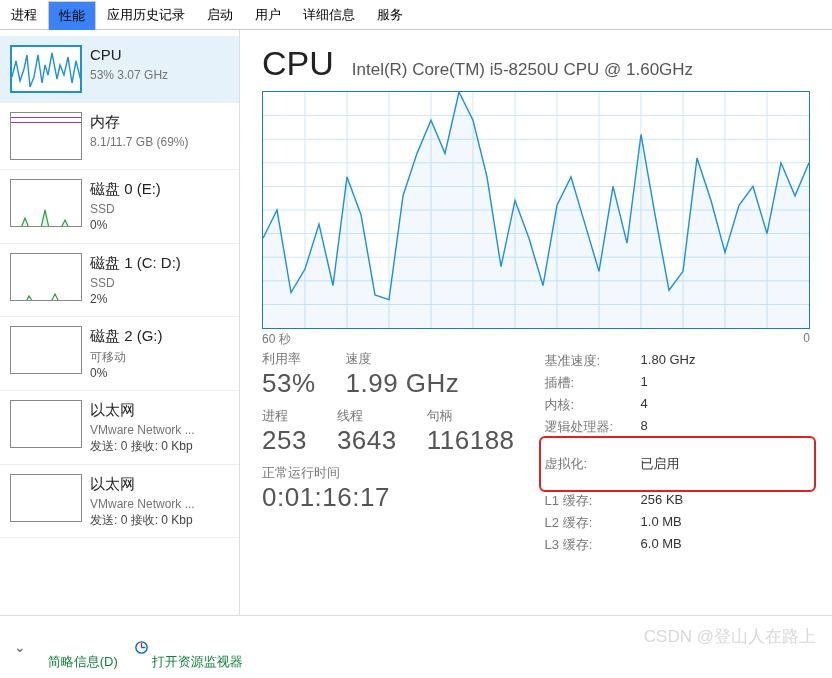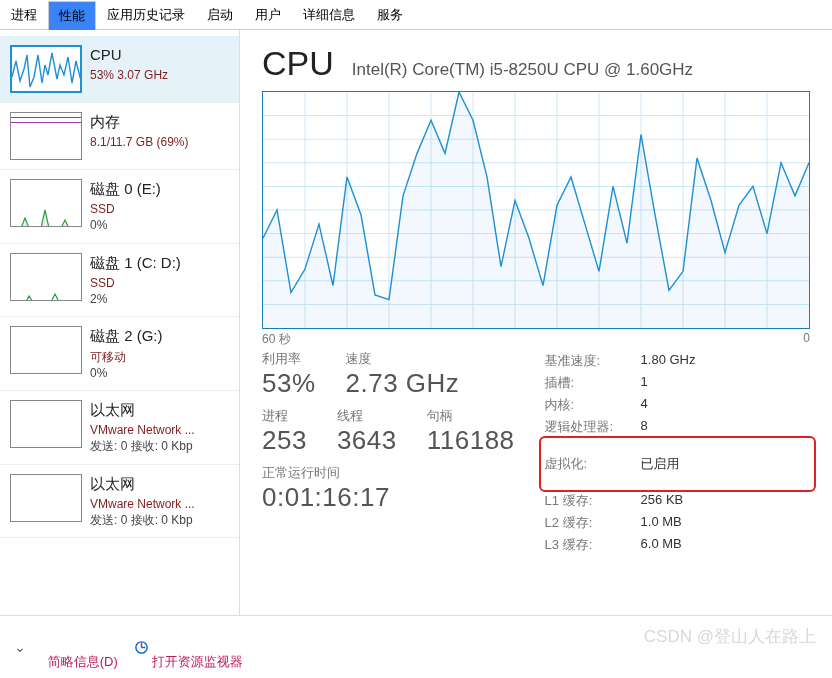--- a/index.html
+++ b/index.html
@@ -8,21 +8,21 @@
     .tab { padding: 5px 10px; cursor: pointer; border: 1px solid transparent; border-bottom: none; }
     .tab.active { border-color: #ccc; background: #3b82f6; position: relative; top: 1px; }
     .main { display: flex; flex: 1 1 auto; overflow: hidden; }
     .sidebar { width: 240px; border-right: 1px solid #ddd; overflow-y: auto; padding-top: 6px; }
     .side-item { display: flex; gap: 8px; padding: 9px 10px; border-bottom: 1px solid #eee; cursor: pointer; }
     .side-item.active { background: #e6f2fa; }
     .thumb { width: 72px; height: 48px; border: 1px solid #888; position: relative; background: #fff; overflow: hidden; flex-shrink: 0; }
     .side-item.active .thumb { border: 2px solid #1e90d6; }
     .side-text { font-size: 12px; line-height: 1.35; color: #444; min-width: 0; }
     .side-title { font-size: 15px; color: #222; margin-bottom: 2px; white-space: nowrap; overflow: hidden; text-overflow: ellipsis; }
-    .side-sub { font-size: 12px; color: #7f1d1d; white-space: nowrap; overflow: hidden; text-overflow: ellipsis; }
+    .side-sub { font-size: 12px; color: #737373; white-space: nowrap; overflow: hidden; text-overflow: ellipsis; }
     .side-sub2 { font-size: 12px; color: #444; white-space: nowrap; overflow: hidden; text-overflow: ellipsis; }
     .content { flex: 1; padding: 14px 22px 10px 22px; display: flex; flex-direction: column; }
     .hdr { display: flex; align-items: baseline; gap: 18px; margin-bottom: 8px; }
     .hdr-title { font-size: 34px; font-weight: 300; color: #222; }
     .hdr-sub { font-size: 17px; color: #555; }
     .chart-labels { display: flex; justify-content: space-between; font-size: 12px; color: #777; margin-bottom: 2px; }
     .chart { height: 238px; border: 1px solid #1a7bb9; background: #fff; position: relative; }
     .axis-labels { display: flex; justify-content: space-between; font-size: 12px; color: #777; margin-top: 2px; margin-bottom: 2px; }
     .stats { display: flex; gap: 30px; }
     .stats-left { flex: 1; }
@@ -30,21 +30,21 @@
     .bigrow { display: flex; gap: 30px; margin-bottom: 8px; }
     .biglabel { font-size: 13px; color: #777; }
     .bigval { font-size: 26px; color: #555; letter-spacing: 0.5px; }
     .uptimerow { margin-top: 6px; }
     .kvtable { font-size: 13px; }
     .kvrow { display: flex; padding: 2px 0; }
     .kvrow.highlighted { border: 2.5px solid #d22; border-radius: 6px; margin: -2px -6px; padding: 17px 4px; }
     .kvkey { width: 96px; color: #777; }
     .kvval { color: #333; }
     .footer { border-top: 1px solid #ddd; padding: 7px 14px; font-size: 13px; display: flex; align-items: center; gap: 16px; }
-    .footer a { color: #be185d; text-decoration: none; cursor: pointer; margin-top: 30px; }
+    .footer a { color: #15803d; text-decoration: none; cursor: pointer; margin-top: 30px; }
     .chev { font-size: 14px; color: #666; margin-right: 6px; }
     .resmon-icon { width: 15px; height: 15px; vertical-align: middle; margin-right: 3px; }
     .watermark { position: absolute; right: 16px; bottom: 30px; font-size: 17px; color: #d8d8d8; pointer-events: none; }
     .spark-fill { fill: rgba(30,144,214,0.06); }
     .spark-line { stroke: #1e90d6; stroke-width: 1.4; fill: none; }
     .grid-bg line { stroke: #cde8f7; stroke-width: 1; }
     .mem-bar { position:absolute; left:0; right:0; top:4px; border-top:1px solid #9b3aa0; border-bottom:1px solid #9b3aa0; height:6px; }
     .disk-fill { fill: rgba(40,160,60,0.12); }
     .disk-line { stroke: #28a03c; stroke-width: 1.2; fill: none; }
   </style>
@@ -193,21 +193,21 @@
 
     <div class="stats">
       <div class="stats-left">
         <div class="bigrow">
           <div>
             <div class="biglabel">利用率</div>
             <div class="bigval">53%</div>
           </div>
           <div>
             <div class="biglabel">速度</div>
-            <div class="bigval">2.73 GHz</div>
+            <div class="bigval">1.99 GHz</div>
           </div>
         </div>
         <div class="bigrow">
           <div>
             <div class="biglabel">进程</div>
             <div class="bigval">253</div>
           </div>
           <div>
             <div class="biglabel">线程</div>
             <div class="bigval">3643</div>

